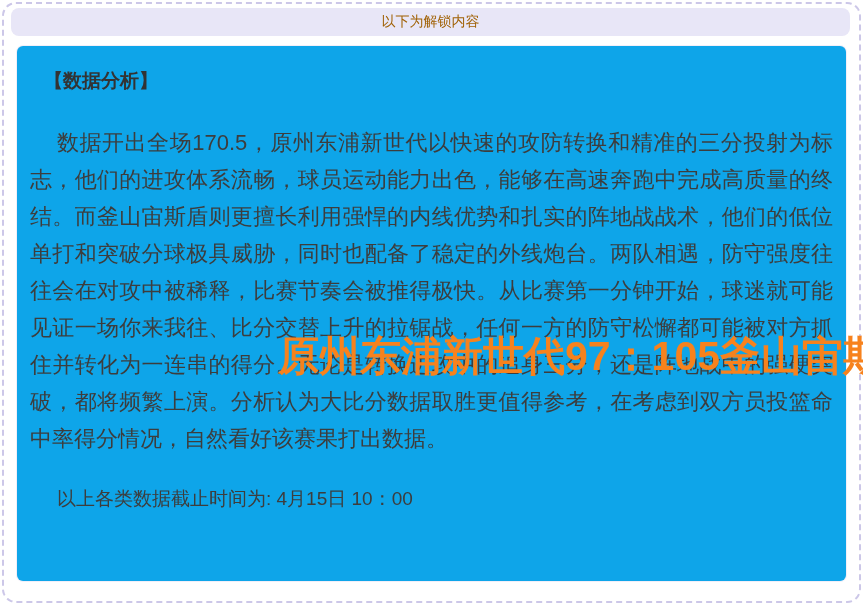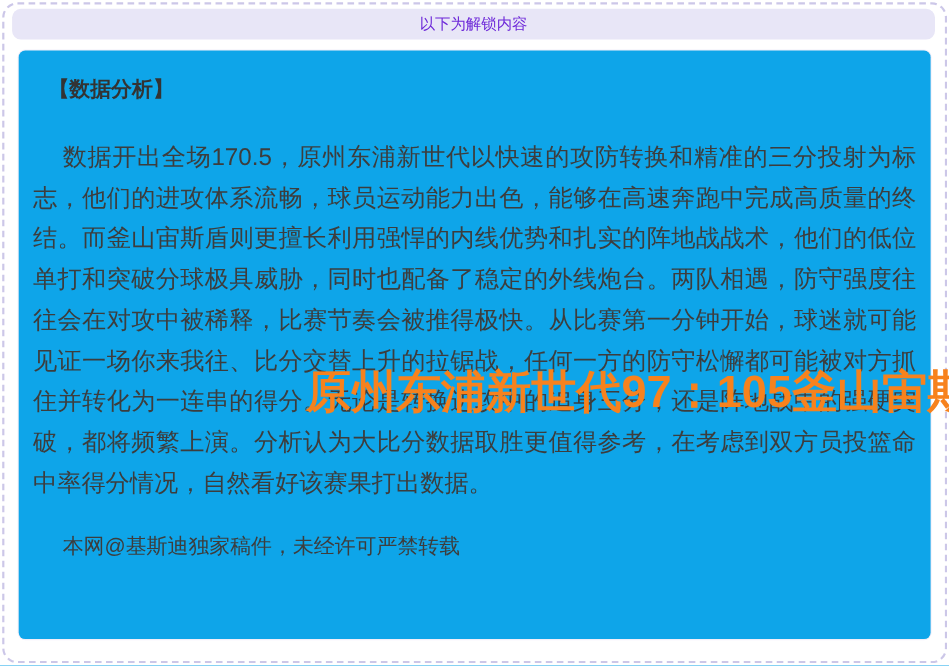--- a/index.html
+++ b/index.html
@@ -10,21 +10,21 @@
   }
   .outer-frame{
     position:absolute;inset:2px;
     border:2px dashed #ccc7e8;border-radius:14px;
     pointer-events:none;
   }
   .banner{
     position:absolute;left:11px;right:13px;top:8px;height:28px;
     background:#e8e6f7;border-radius:8px;
     display:flex;align-items:center;justify-content:center;
-    color:#6d28d9;font-size:14px;text-align:right;
+    color:#a16207;font-size:14px;text-align:right;
   }
   .content{
     position:absolute;left:17px;right:17px;top:46px;bottom:24px;
     background:#0ea5e9;border-radius:6px;
     box-shadow:0 0 0 1px #f2eff9;
     padding:22px 13px 0 13px;
     box-sizing:border-box;
   }
   .section-title{
     margin:0 0 0 14px;
@@ -56,18 +56,18 @@
 <div class="banner">
   <span>以下为解锁内容</span>
 </div>
 
 <div class="content">
   <h2 class="section-title">【数据分析】</h2>
 
   <p class="analysis">数据开出全场170.5，原州东浦新世代以快速的攻防转换和精准的三分投射为标志，他们的进攻体系流畅，球员运动能力出色，能够在高速奔跑中完成高质量的终结。而釜山宙斯盾则更擅长利用强悍的内线优势和扎实的阵地战战术，他们的低位单打和突破分球极具威胁，同时也配备了稳定的外线炮台。两队相遇，防守强度往往会在对攻中被稀释，比赛节奏会被推得极快。从比赛第一分钟开始，球迷就可能见证一场你来我往、比分交替上升的拉锯战，任何一方的防守松懈都可能被对方抓住并转化为一连串的得分。无论是转换进攻中的追身三分，还是阵地战中的强硬突破，都将频繁上演。分析认为大比分数据取胜更值得参考，在考虑到双方员投篮命中率得分情况，自然看好该赛果打出数据。</p>
 
 
+  <div class="meta-line deadline">以上各类数据截止时间为: 4月15日 10：00</div>
 
-  <div class="meta-line copyright">本网@基斯迪独家稿件，未经许可严禁转载</div>
 
 </div>
 
 <div class="score-watermark">原州东浦新世代97：105釜山宙斯盾</div>
 
 </body></html>

